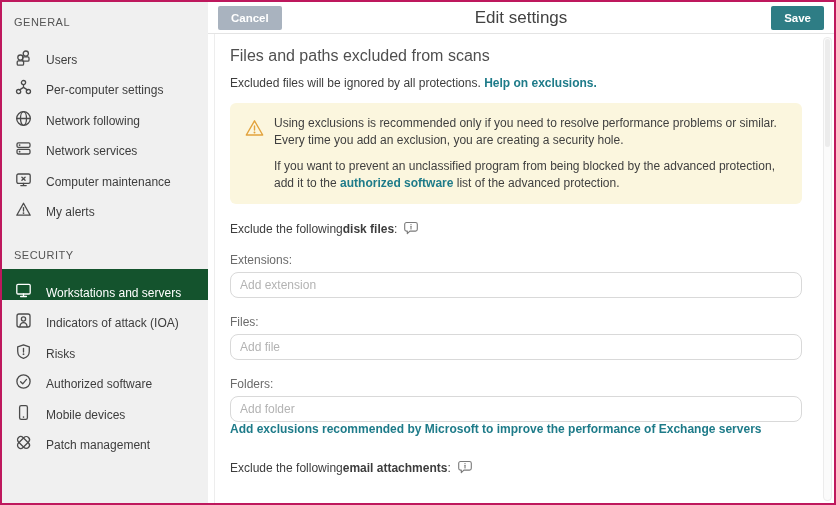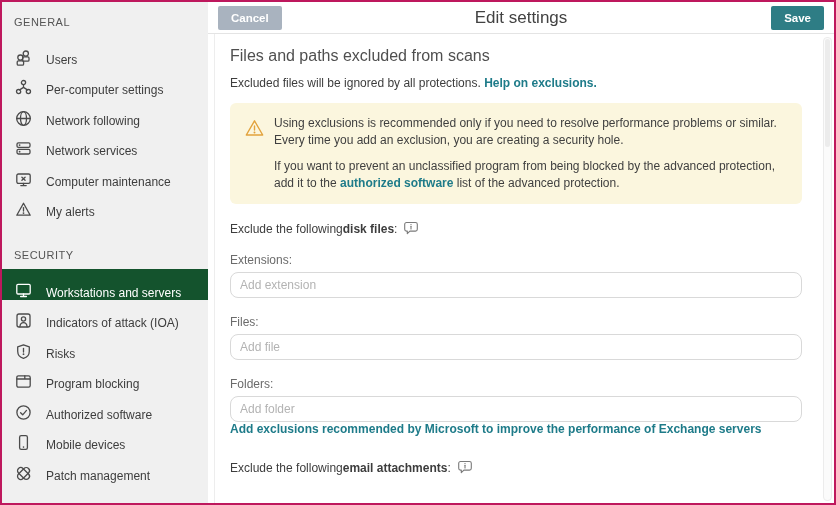--- a/index.html
+++ b/index.html
@@ -199,29 +199,20 @@
       <span class="ico">
         <svg width="19" height="19" viewBox="0 0 19 19">
           <path class="st" d="M9.5 2.8 L15.3 4.8 L15.3 9.2 C15.3 13 12.8 15.4 9.5 16.4 C6.2 15.4 3.7 13 3.7 9.2 L3.7 4.8 Z"></path>
           <path class="st" d="M9.5 6.4 L9.5 10"></path>
           <circle class="dotfill" cx="9.5" cy="12.2" r="0.9"></circle>
         </svg>
       </span>
       <span class="lbl">Risks</span>
     </div>
 
-    <div class="side-item">
-      <span class="ico">
-        <svg width="19" height="19" viewBox="0 0 19 19">
-          <rect class="st" x="2.8" y="3.8" width="13.4" height="11.4" rx="1.6"></rect>
-          <path class="st" d="M2.8 7 L16.2 7 M10.8 3.8 L10.8 7"></path>
-        </svg>
-      </span>
-      <span class="lbl">Program blocking</span>
-    </div>
 
     <div class="side-item">
       <span class="ico">
         <svg width="19" height="19" viewBox="0 0 19 19">
           <circle class="st" cx="9.5" cy="9.5" r="6.6"></circle>
           <path class="st" d="M6.6 9.7 L8.7 11.8 L12.5 7.4"></path>
         </svg>
       </span>
       <span class="lbl">Authorized software</span>
     </div>

